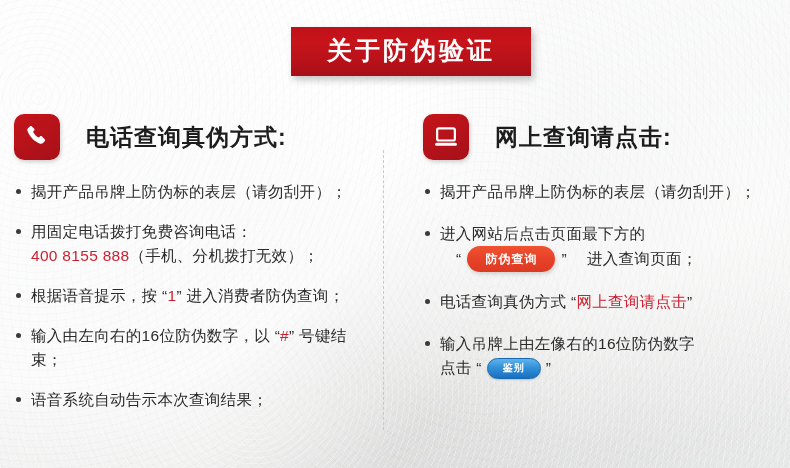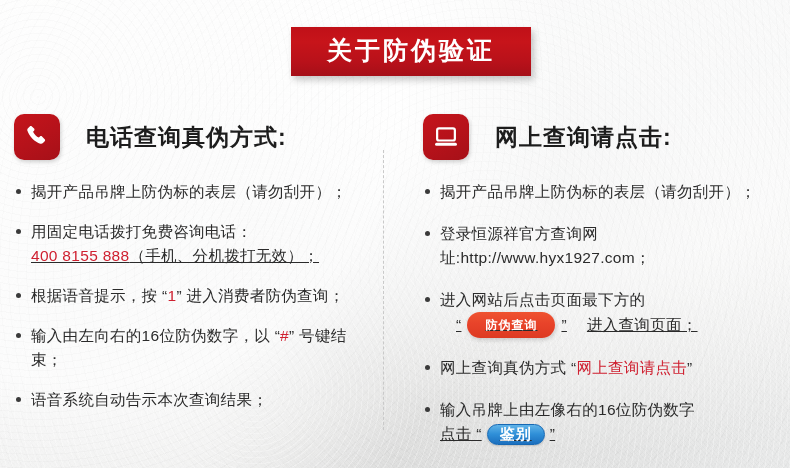--- a/index.html
+++ b/index.html
@@ -129,21 +129,21 @@
     content: "";
     position: absolute;
     left: 2px;
     top: 9px;
     width: 5px;
     height: 5px;
     border-radius: 50%;
     background: #3a3a3a;
   }
   .col-right ul.steps > li { margin-bottom: 18px; }
-  .line2 { display: block; text-decoration: underline; }
+  .line2 { display: block; }
   .red { color: #cf2030; }
   .indent { padding-left: 16px; }
 
   .inline-row {
     display: flex;
     align-items: center;
     flex-wrap: nowrap;
   }
 
   
@@ -168,21 +168,21 @@
     display: inline-flex;
     align-items: center;
     justify-content: center;
     min-width: 54px;
     height: 21px;
     padding: 0 12px;
     border-radius: 11px;
     background: linear-gradient(180deg, #5fb3e8 0%, #2f8fd8 48%, #1b6fbe 100%);
     border: 1px solid #1668b4;
     color: #ffffff;
-    font-size: 15px;
+    font-size: 10px;
     font-weight: bold;
     letter-spacing: 1px;
     box-shadow: 0 1px 2px rgba(0,0,0,0.18);
     margin: 0 5px;
     box-sizing: border-box;
   }
   .quote { font-size: 15.5px; color: #2b2b2b; }
 
   
   .watermark {
@@ -260,36 +260,33 @@
         </span>
         <span class="head-title">网上查询请点击:</span>
       </div>
 
       <ul class="steps">
 
         <li>
           <span>揭开产品吊牌上防伪标的表层（请勿刮开）；</span>
         </li>
 
-        <li>
-          <span>登录恒源祥官方查询网址:http://www.hyx1927.com；</span>
-        </li>
 
         <li>
           <span>进入网站后点击页面最下方的</span>
           <span class="line2 inline-row indent">
             <span class="quote">“</span>
             <span class="pill-red">防伪查询</span>
             <span class="quote">”</span>
             <span class="quote" style="margin-left:20px">进入查询页面；</span>
           </span>
         </li>
 
         <li>
-          <span>网上查询真伪方式 “</span><span class="red">网上查询请点击</span><span>”</span>
+          <span>电话查询真伪方式 “</span><span class="red">网上查询请点击</span><span>”</span>
         </li>
 
         <li>
           <span>输入吊牌上由左像右的16位防伪数字</span>
           <span class="line2 inline-row">
             <span class="quote">点击 “</span>
             <span class="pill-blue">鉴别</span>
             <span class="quote">”</span>
           </span>
         </li>

